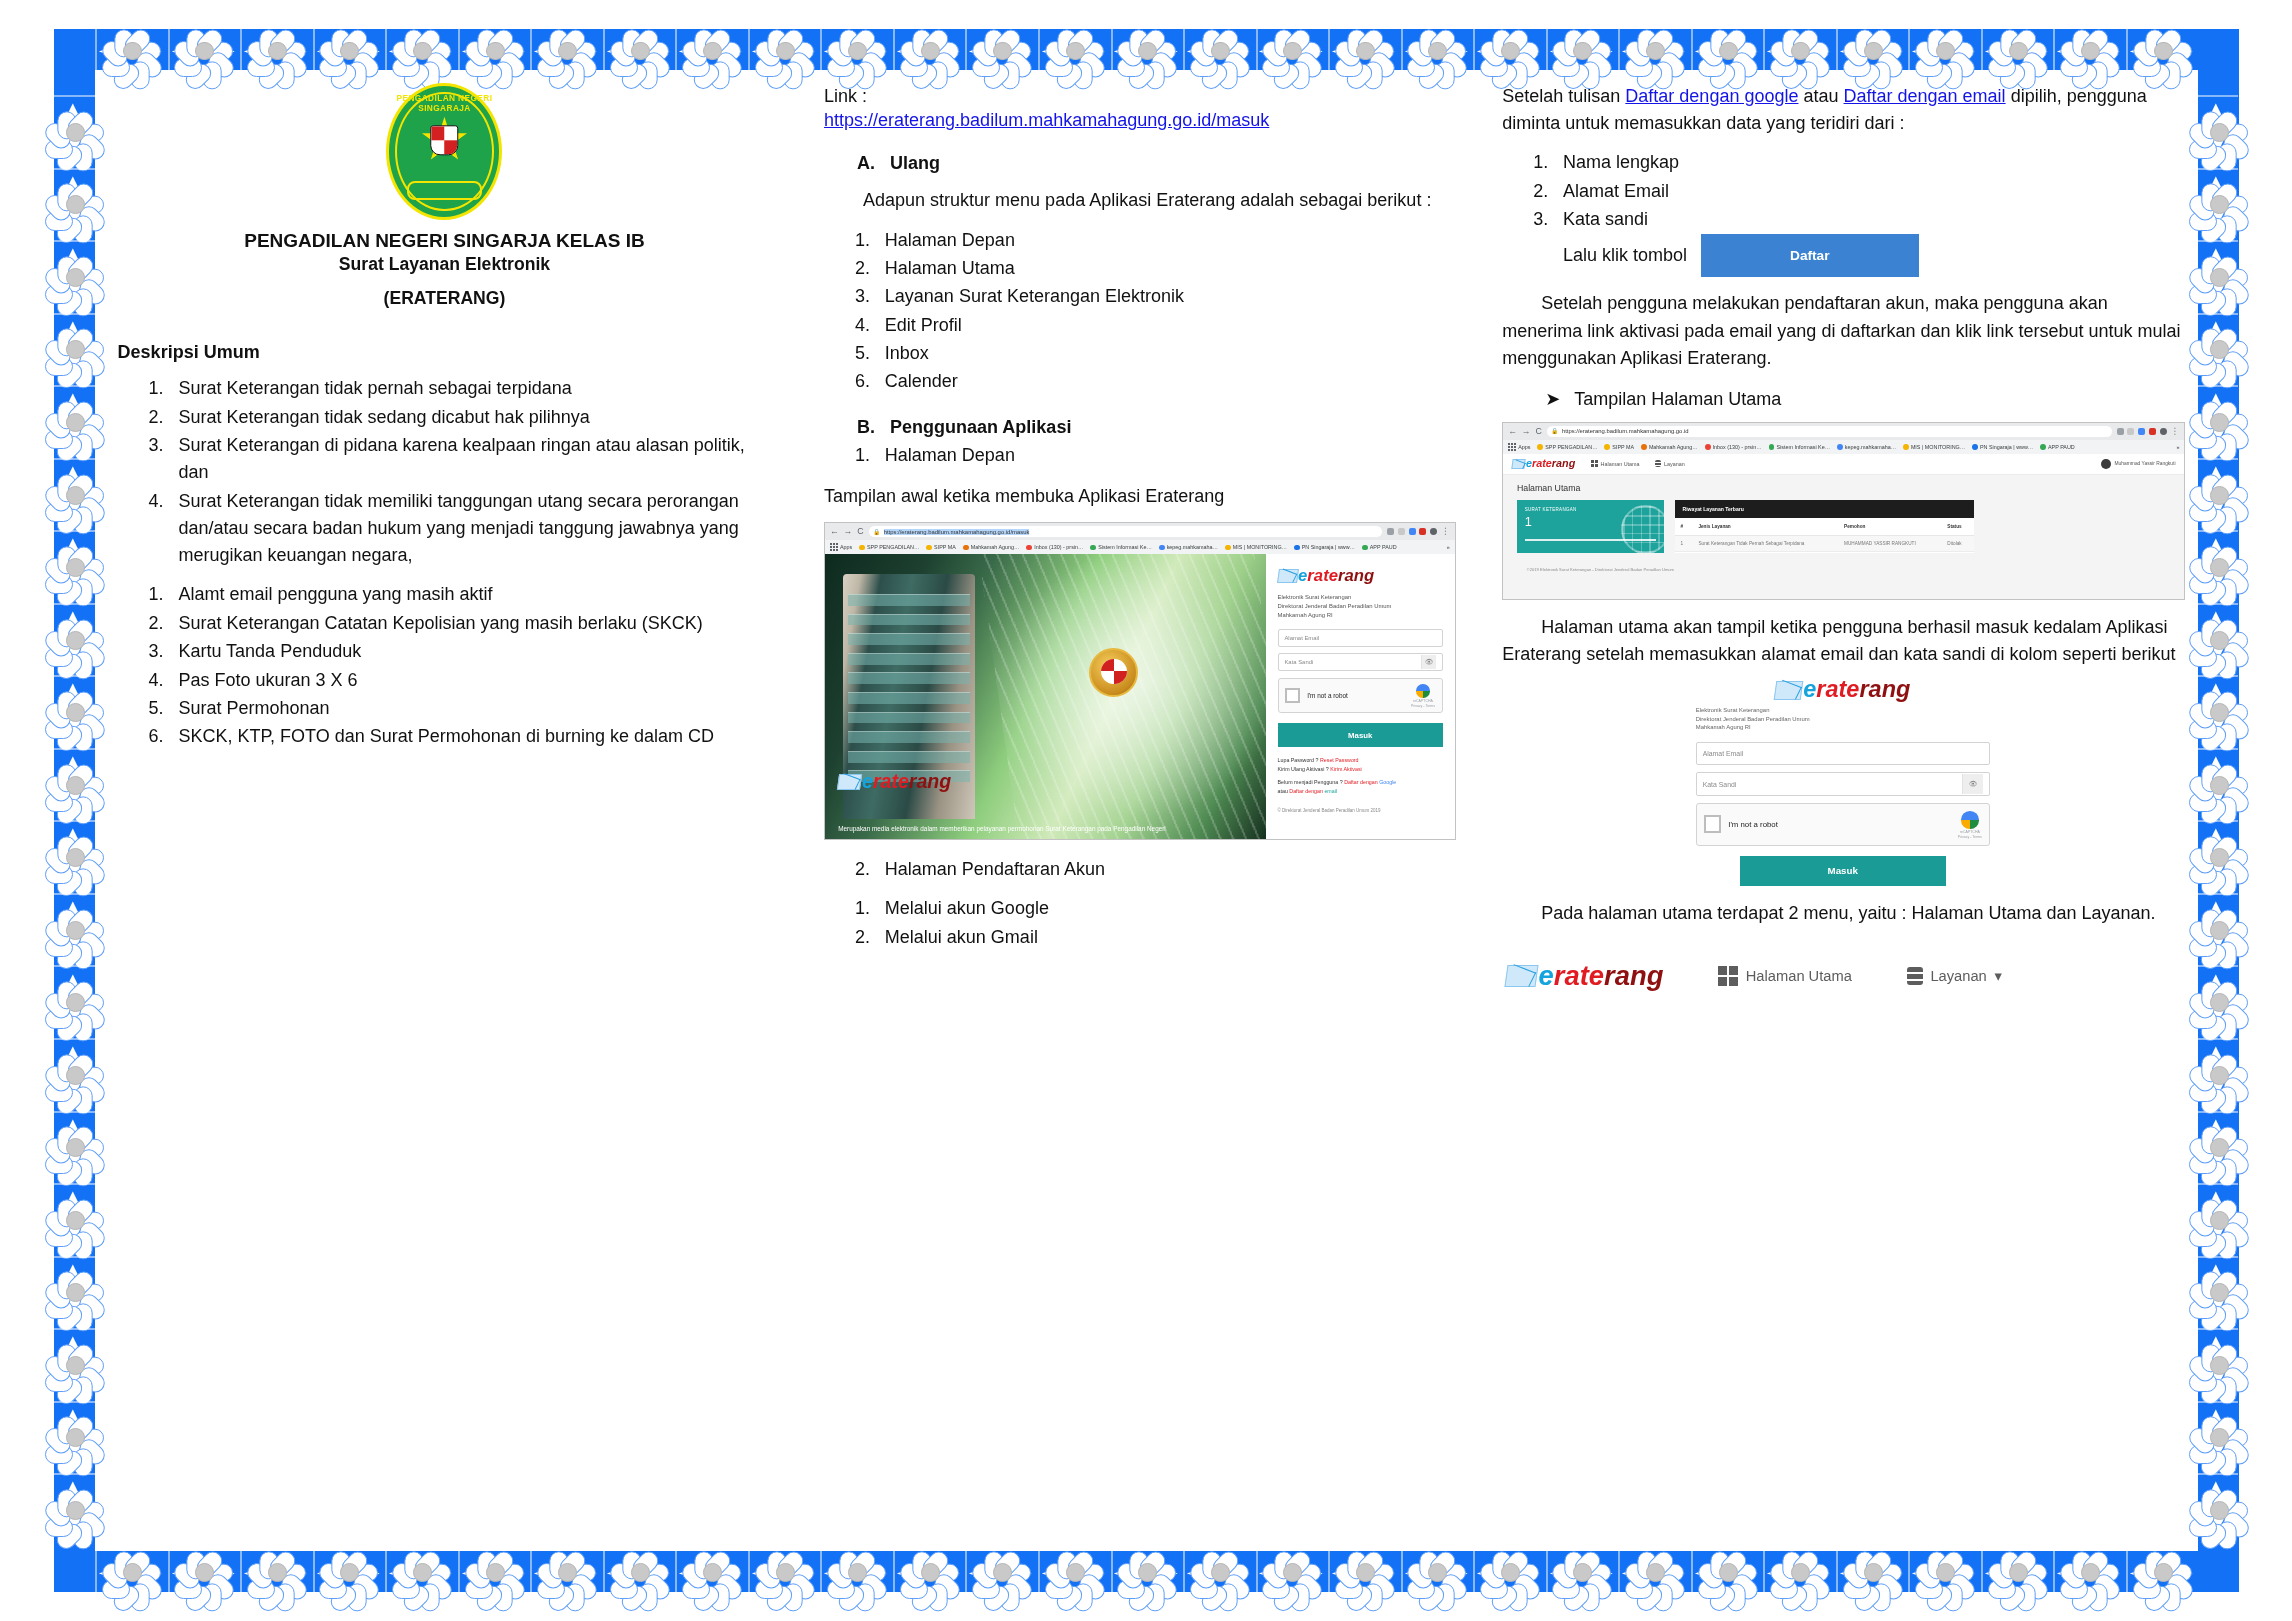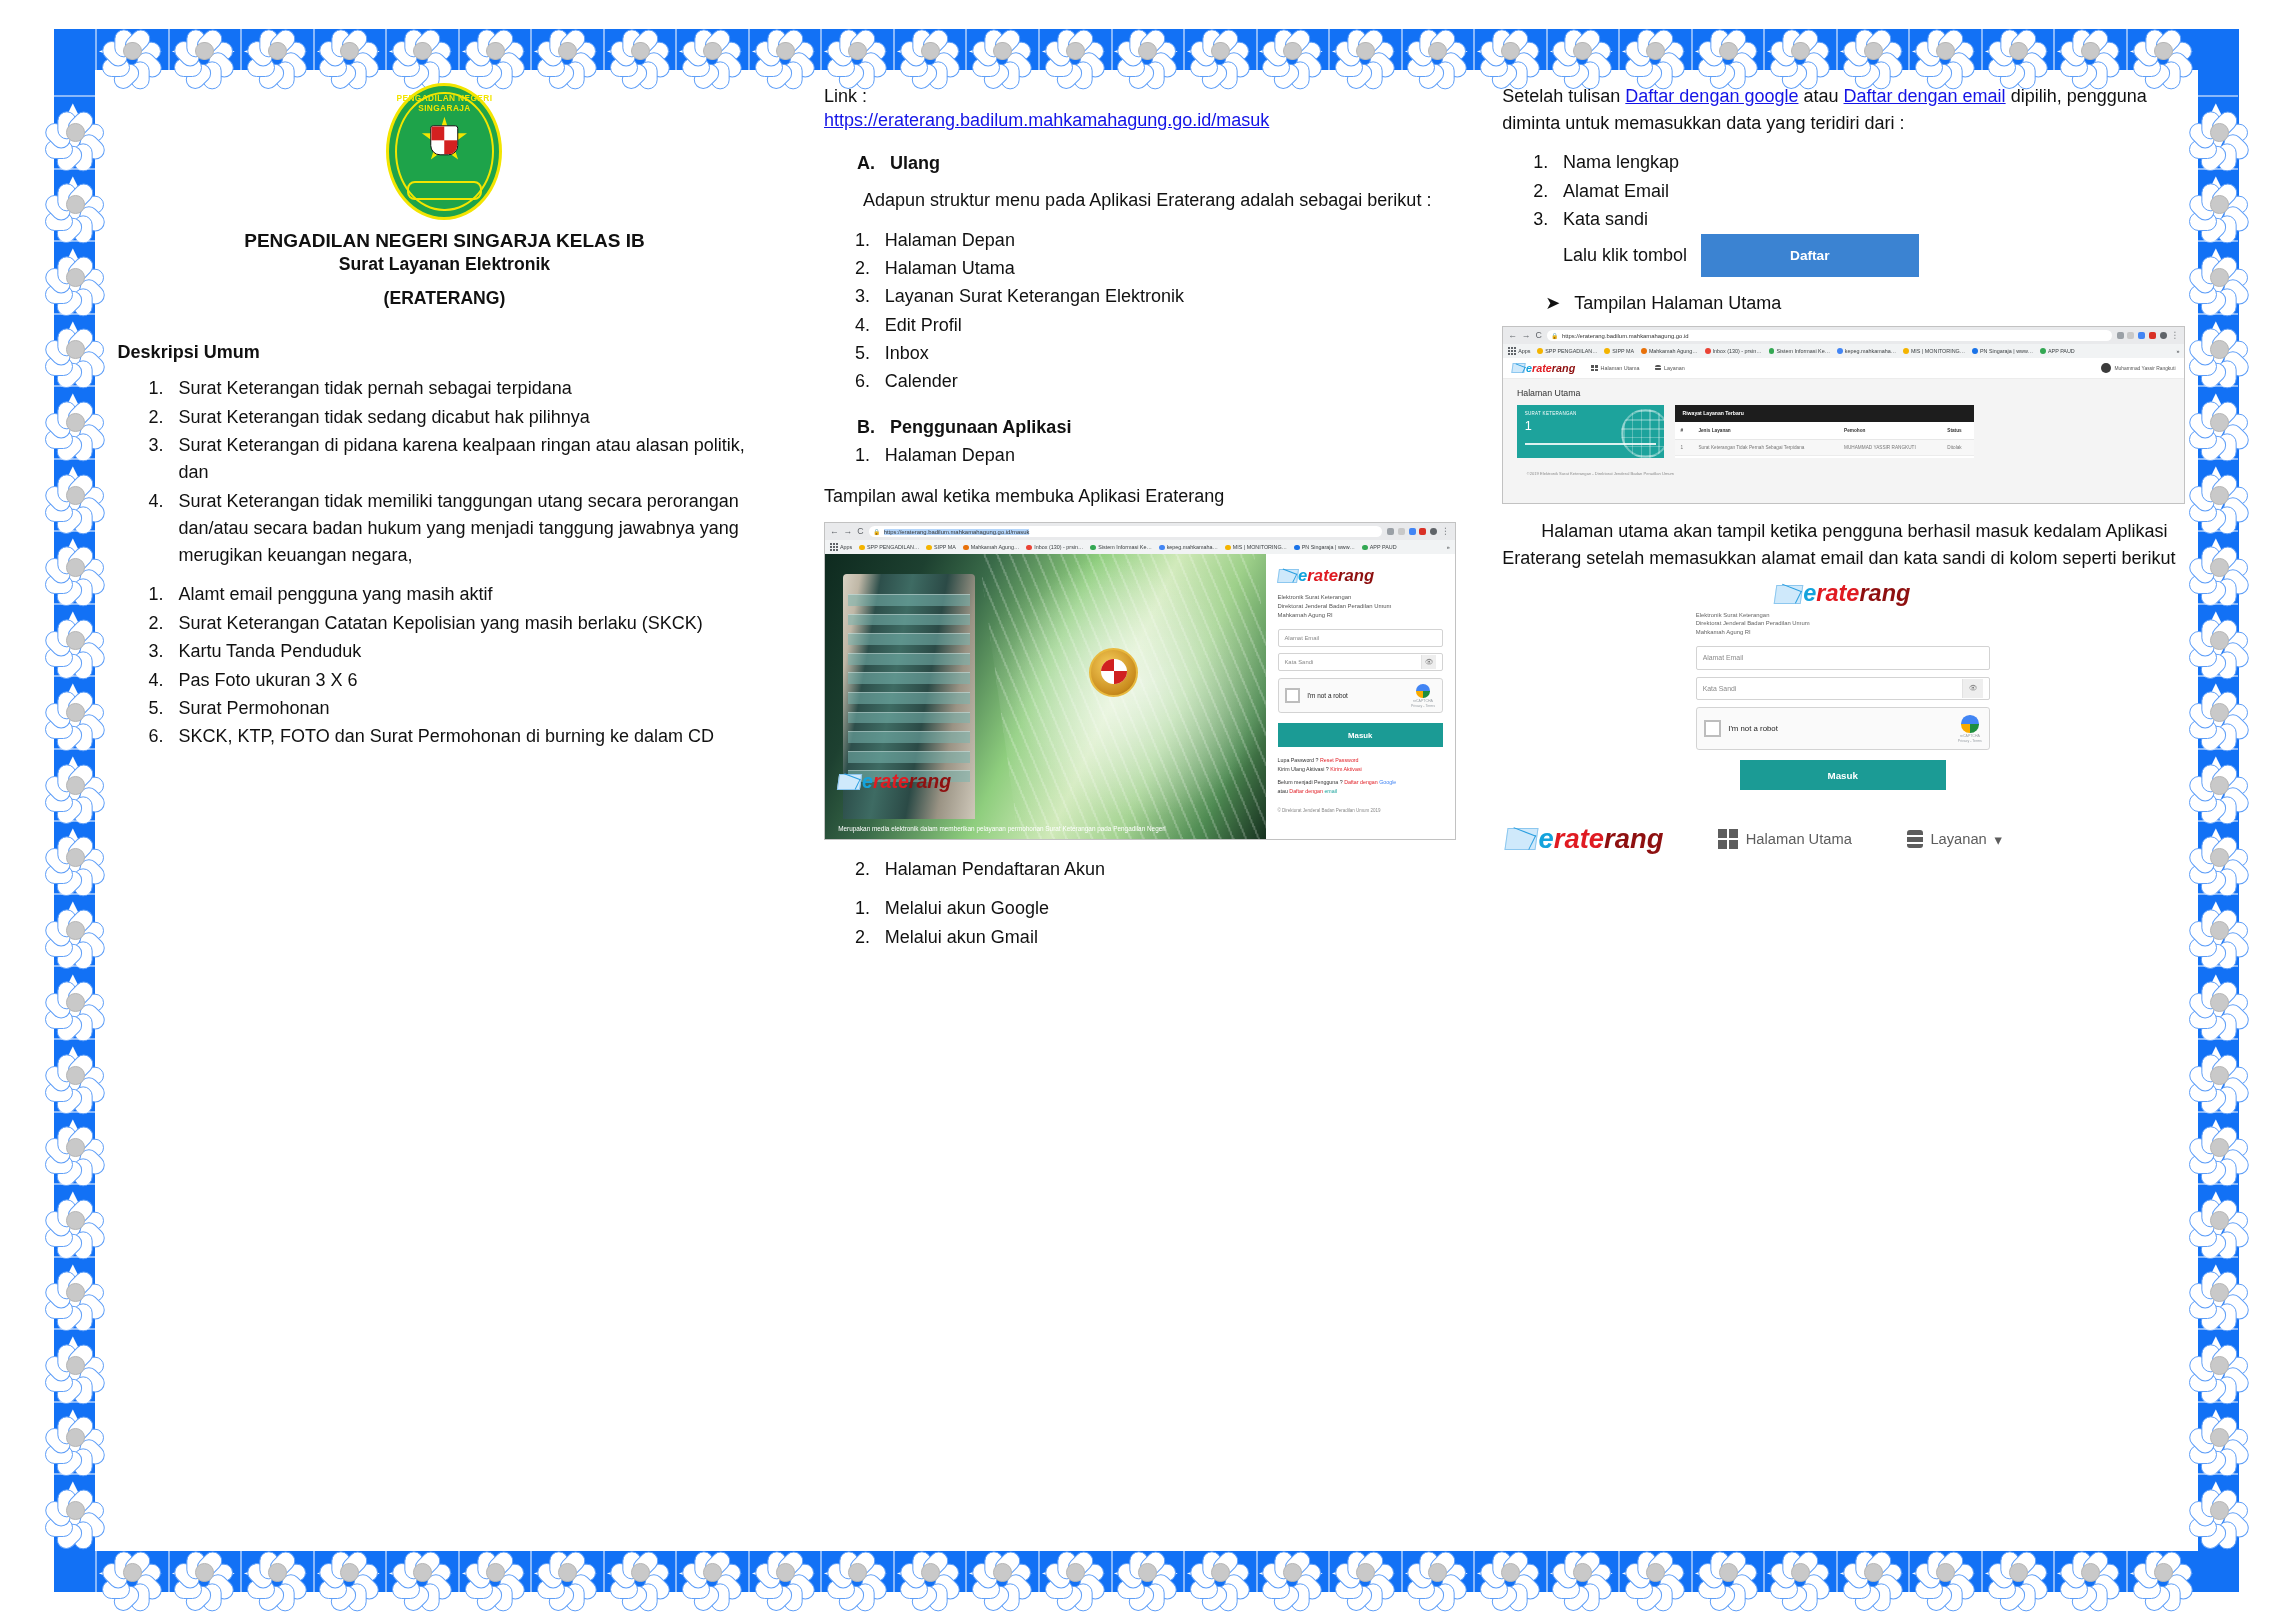--- a/index.html
+++ b/index.html
@@ -1882,20 +1882,21 @@
     <ol class="num">
         <li>Nama lengkap</li>
         <li>Alamat Email</li>
         <li>Kata sandi</li>
       <li class="li-inline">
         <span>Lalu klik tombol</span>
         <button class="btn-daftar">Daftar</button>
       </li>
     </ol>
 
+    <p class="body indent">Setelah pengguna melakukan pendaftaran akun, maka pengguna akan menerima link aktivasi pada email yang di daftarkan dan klik link tersebut untuk mulai menggunakan Aplikasi Eraterang.</p>
 
     <div class="arrow-item">
       <span class="caret">➤</span><span>Tampilan Halaman Utama</span>
     </div>
 
     <div class="shot main-shot" style="margin-top:11.8px">
       <div class="chrome-bar">
         <span class="nav-ico">←</span>
         <span class="nav-ico">→</span>
         <span class="nav-ico">C</span>
@@ -2061,20 +2062,21 @@
         <span class="cap-right">
           <span class="recap" style="width:17.6px;height:17.6px"></span>
           <span>reCAPTCHA</span>
           <span>Privacy - Terms</span>
         </span>
       </div>
 
       <button class="btn-masuk" style="font-size:9.8px;padding:9.8px 0;width:70%;margin:0 auto;display:block">Masuk</button>
     </div>
 
+    <p class="body indent">Pada halaman utama terdapat 2 menu, yaitu : Halaman Utama dan Layanan.</p>
 
     <div class="nav-strip">
       <span class="er-logo" style="font-size:27.4px">
         <span class="env"></span>
           <span class="e">e</span>
           <span class="rate">rate</span>
           <span class="rang">rang</span>
       </span>
       <span class="ns-link">
         <span class="ns-grid">

